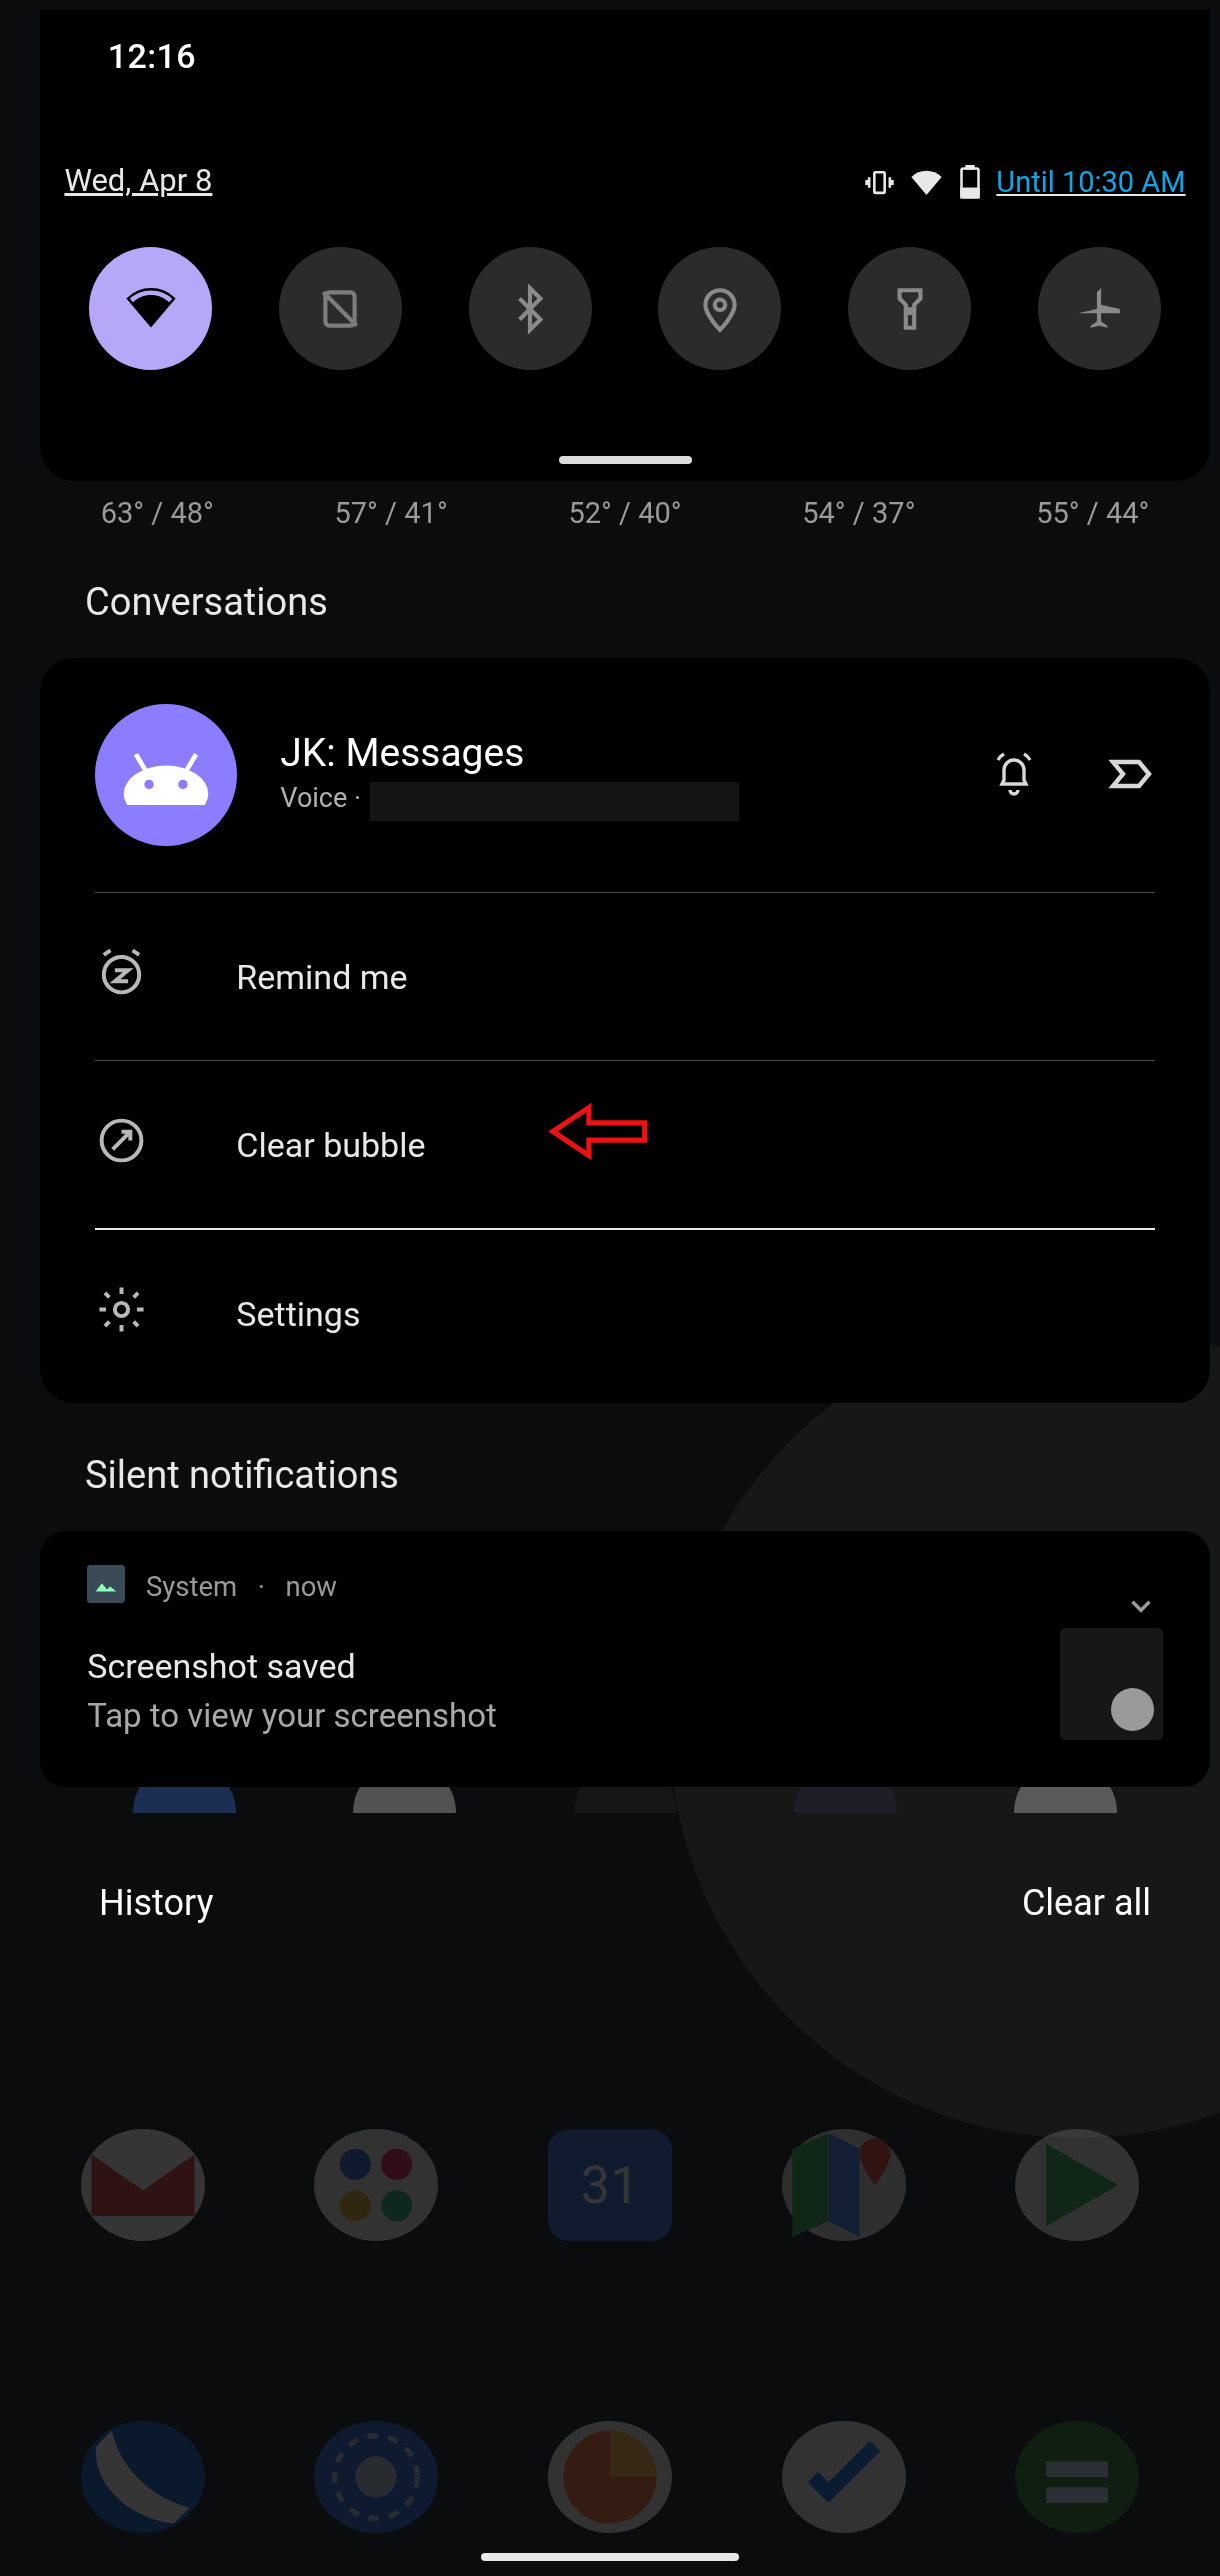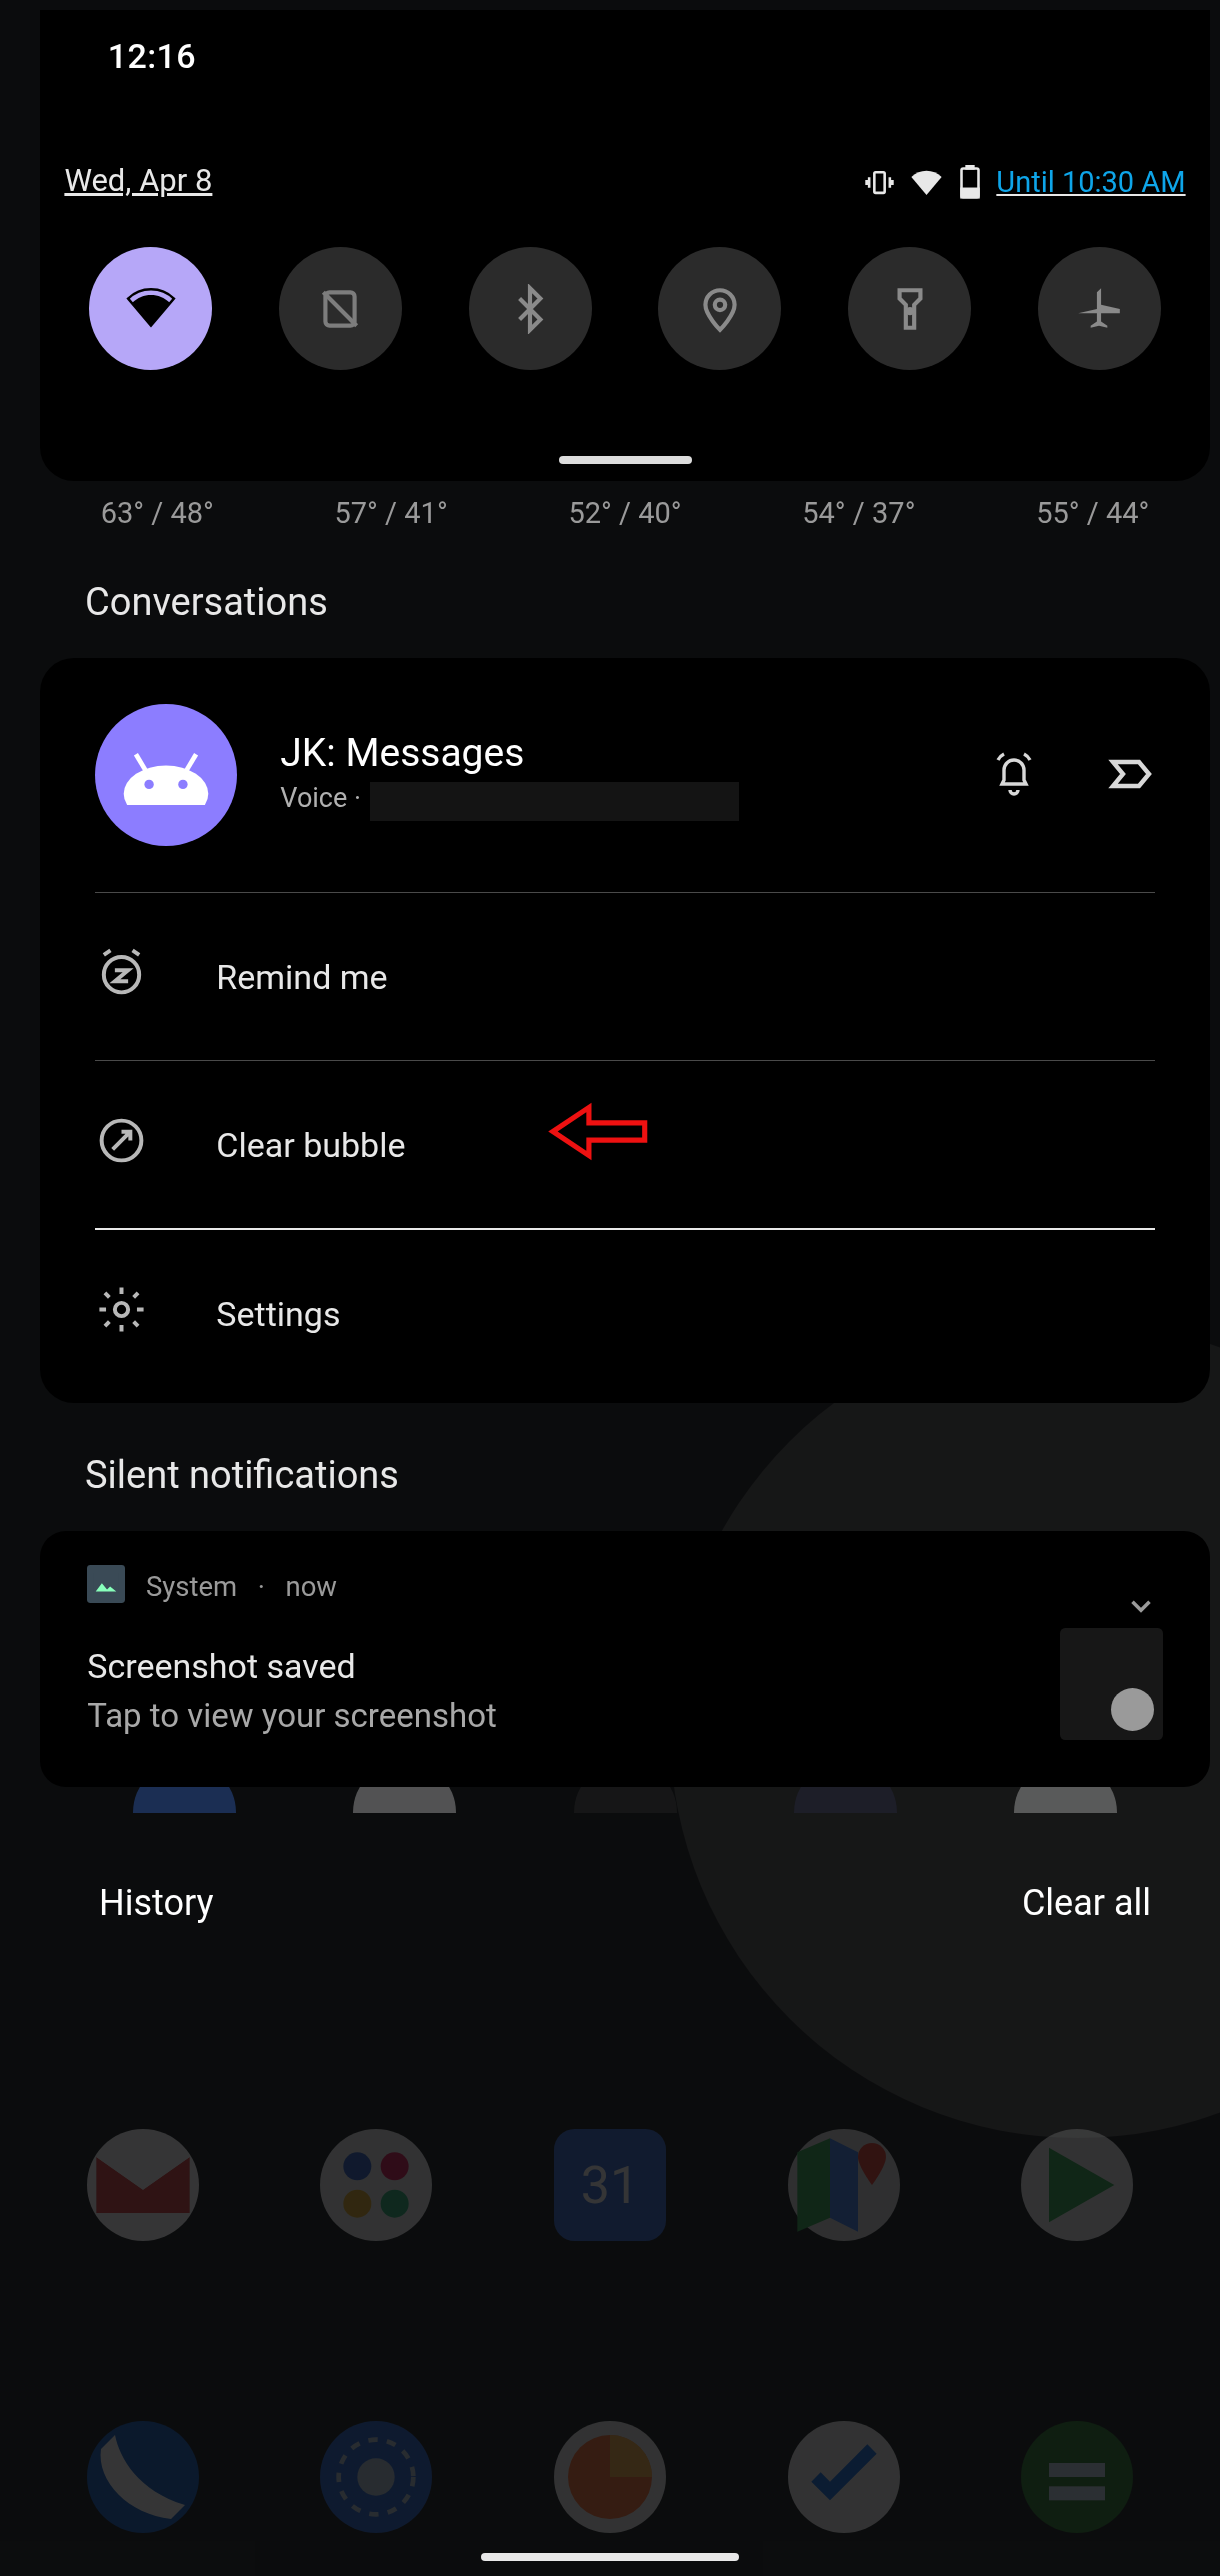--- a/index.html
+++ b/index.html
@@ -30,21 +30,21 @@
     opacity: .5;
   }
   .home-row {
     position: absolute;
     width: 100%;
     display: flex;
     justify-content: space-around;
     padding: 0 26px;
   }
   .home-icon {
-    width: 112px;
+    width: 124px;
     height: 112px;
     border-radius: 50%;
     display: flex;
     align-items: center;
     justify-content: center;
     font-size: 52px;
     opacity: .4;
   }
 
   
@@ -167,21 +167,21 @@
   .redact { display:inline-block; width:369px; height:39px; background:#141414; }
   .conv-actions { display: flex; gap: 69px; align-items:center; }
   .conv-actions svg { width: 48px; height: 48px; }
 
   .menu {
     padding: 0 55px;
   }
   .menu-item {
     display: flex;
     align-items: center;
-    gap: 68px;
+    gap: 88px;
     padding: 53px 0;
     border-top: 1.7px solid #4a4a4a;
     font-size: 34px;
     color: #e8e8e8;
     position: relative;
   }
   .menu-item:first-child { border-top: 1.7px solid #4a4a4a; }
   .menu-item svg { width: 53px; height: 53px; }
   .arrow-annot {
     position: absolute;

